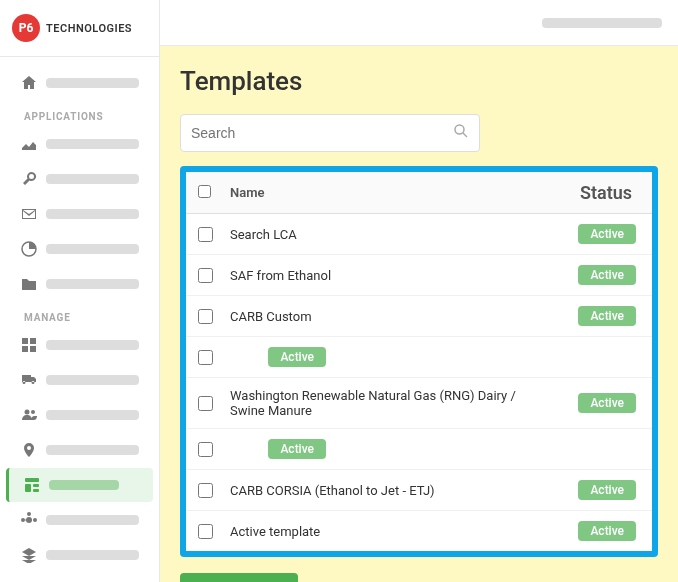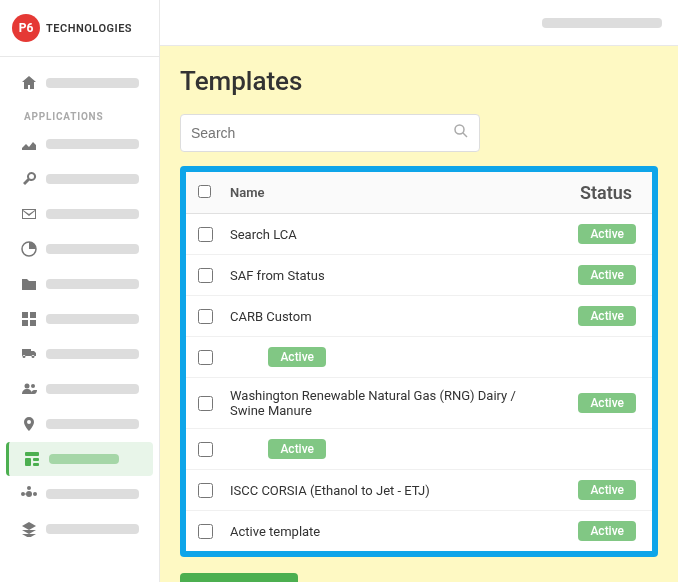--- a/index.html
+++ b/index.html
@@ -238,20 +238,21 @@
     </div>
     <div class="nav-item">
       <div class="nav-icon">
         <svg width="16" height="16" viewBox="0 0 16 16" fill="currentColor">
             <path d="M1 3h5l2 2h7v9H1V3z"></path>
           </svg>
       </div>
       <div class="nav-label-bar"></div>
     </div>
 
+    <div class="nav-section-label">MANAGE</div>
 
     <div class="nav-item">
       <div class="nav-icon">
         <svg width="16" height="16" viewBox="0 0 16 16" fill="currentColor">
             <rect x="1" y="1" width="6" height="6"></rect>
             <rect x="9" y="1" width="6" height="6"></rect>
             <rect x="1" y="9" width="6" height="6"></rect>
             <rect x="9" y="9" width="6" height="6"></rect>
           </svg>
       </div>
@@ -358,21 +359,21 @@
         <div class="row-name">Search LCA</div>
         <div class="row-status">
           <span class="status-badge">Active</span>
         </div>
       </div>
 
       <div class="table-row">
         <div class="row-check">
           <input type="checkbox" style="">
         </div>
-        <div class="row-name">SAF from Status</div>
+        <div class="row-name">SAF from Ethanol</div>
         <div class="row-status">
           <span class="status-badge">Active</span>
         </div>
       </div>
 
       <div class="table-row">
         <div class="row-check">
           <input type="checkbox" style="">
         </div>
         <div class="row-name">CARB Custom</div>
@@ -406,21 +407,21 @@
         </div>
         <div class="row-status">
           <span class="status-badge">Active</span>
         </div>
       </div>
 
       <div class="table-row">
         <div class="row-check">
           <input type="checkbox" style="">
         </div>
-        <div class="row-name">ISCC CORSIA (Ethanol to Jet - ETJ)</div>
+        <div class="row-name">CARB CORSIA (Ethanol to Jet - ETJ)</div>
         <div class="row-status">
           <span class="status-badge">Active</span>
         </div>
       </div>
 
       <div class="table-row">
         <div class="row-check">
           <input type="checkbox" style="">
         </div>
         <div class="row-name">Active template</div>

